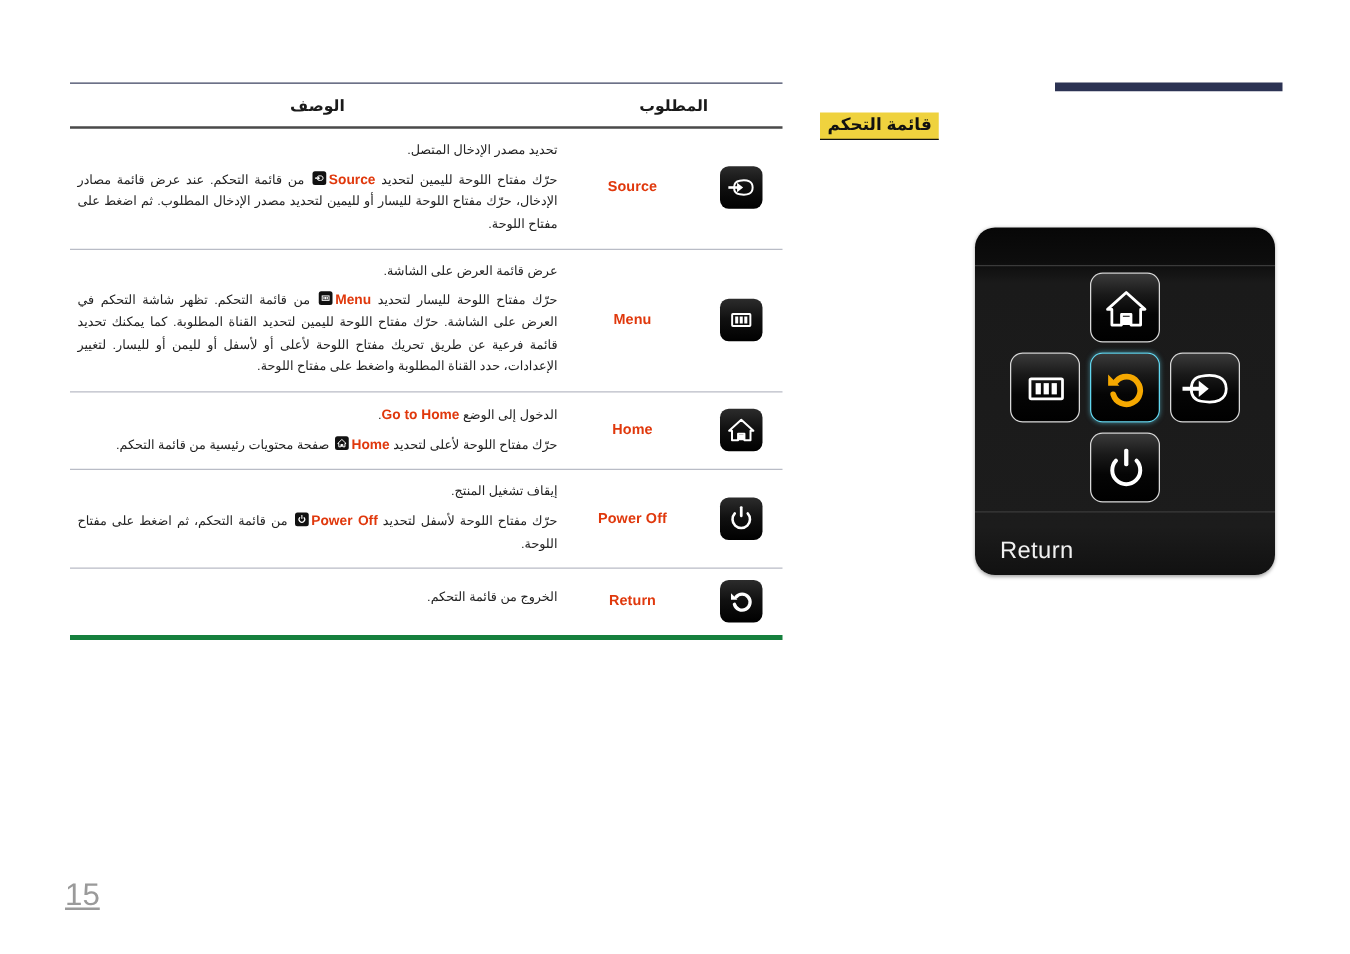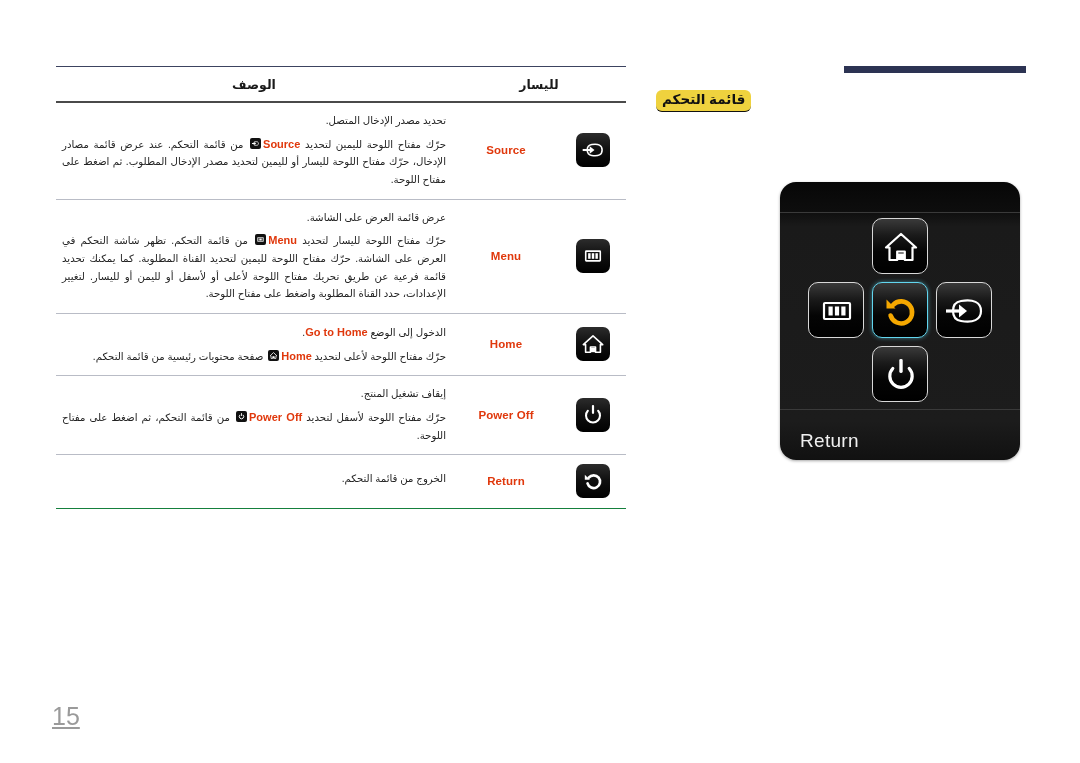--- a/index.html
+++ b/index.html
@@ -52,21 +52,21 @@
     white-space: nowrap;
   }
   th.th-desc { text-align: center; }
   th.th-btn  { text-align: center; }
 
   table.spec td {
     padding: 9px 6px 10px 6px;
     vertical-align: middle;
     border-bottom: 1px solid #b9bcc6;
   }
-  table.spec tr:last-child td { border-bottom: 1px solid #15803d; }
+  table.spec tr:last-child td { border-bottom: 4px solid #15803d; }
 
   td.cell-icon  { text-align: center; }
   td.cell-label {
     text-align: center;
     font-size: 11.5px;
     font-weight: bold;
     color: #e0380c;
     letter-spacing: .1px;
   }
   td.cell-desc {
@@ -157,21 +157,20 @@
   }
   .section-head span {
     display: inline-block;
     background: #efd23e;
     color: #111;
     font-size: 13.5px;
     font-weight: bold;
     padding: 2px 6px 3px 6px;
     border-bottom: 1.5px solid #111;
     line-height: 1.2;
-    border-radius: 6px;
   }
 
   
   #panel {
     position: absolute;
     left: 780px;
     top: 182px;
     width: 240px;
     height: 278px;
     border-radius: 16px;
@@ -231,21 +230,21 @@
     <div class="top-rule"></div>
 
     <table class="spec">
       <colgroup>
           <col class="c-icon">
           <col class="c-label">
           <col class="c-desc">
         </colgroup>
       <thead>
         <tr>
-          <th class="th-btn" colspan="2">لليسار</th>
+          <th class="th-btn" colspan="2">المطلوب</th>
           <th class="th-desc">الوصف</th>
         </tr>
       </thead>
       <tbody id="table-body">
           <tr>
             <td class="cell-icon"><span class="keycap"><svg width="34" height="34" viewBox="0 0 56 56">
                   <path d="M26 19 C37 17.5 43 20 43 28 C43 36 37 38.5 26 37 C20.5 36.2 18.5 32.5 18.5 28 C18.5 23.5 20.5 19.8 26 19 Z" fill="none" stroke="#fff" stroke-width="2.6"></path>
                   <rect x="11" y="26.3" width="15" height="3.4" fill="#fff"></rect>
                   <path d="M22.5 21.8 L30.5 28 L22.5 34.2 Z" fill="#fff"></path>
                 </svg></span></td>

